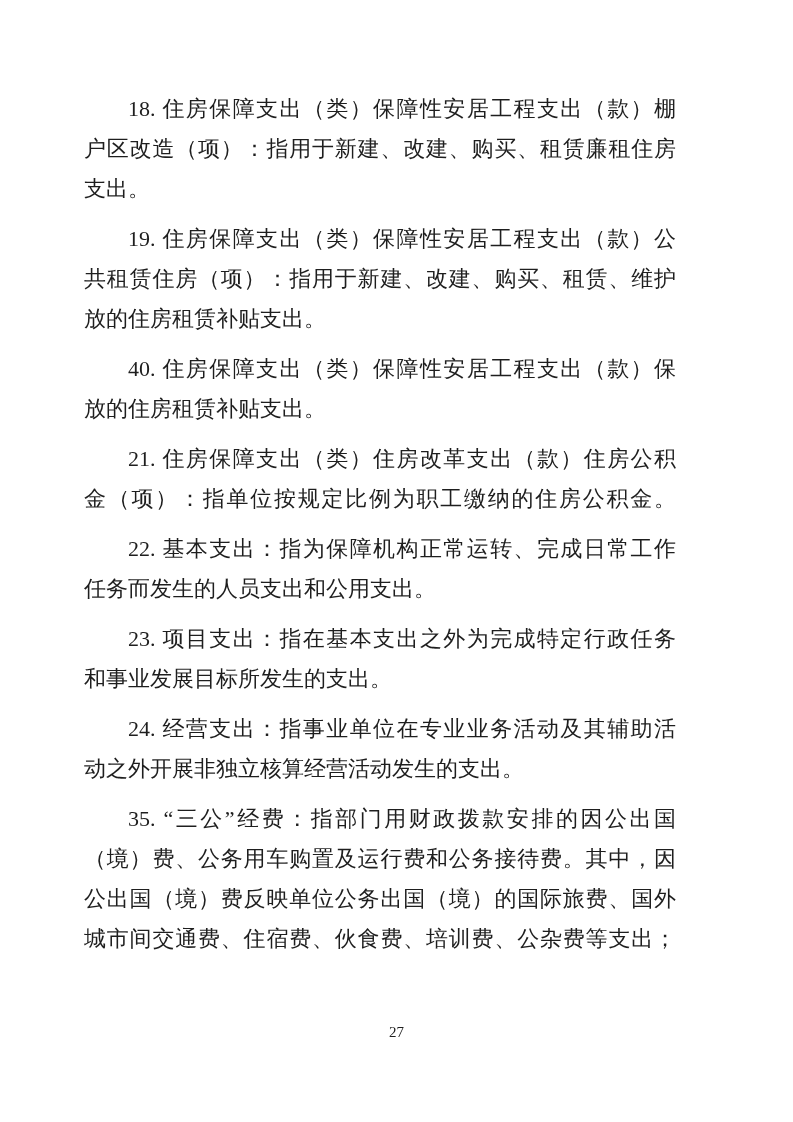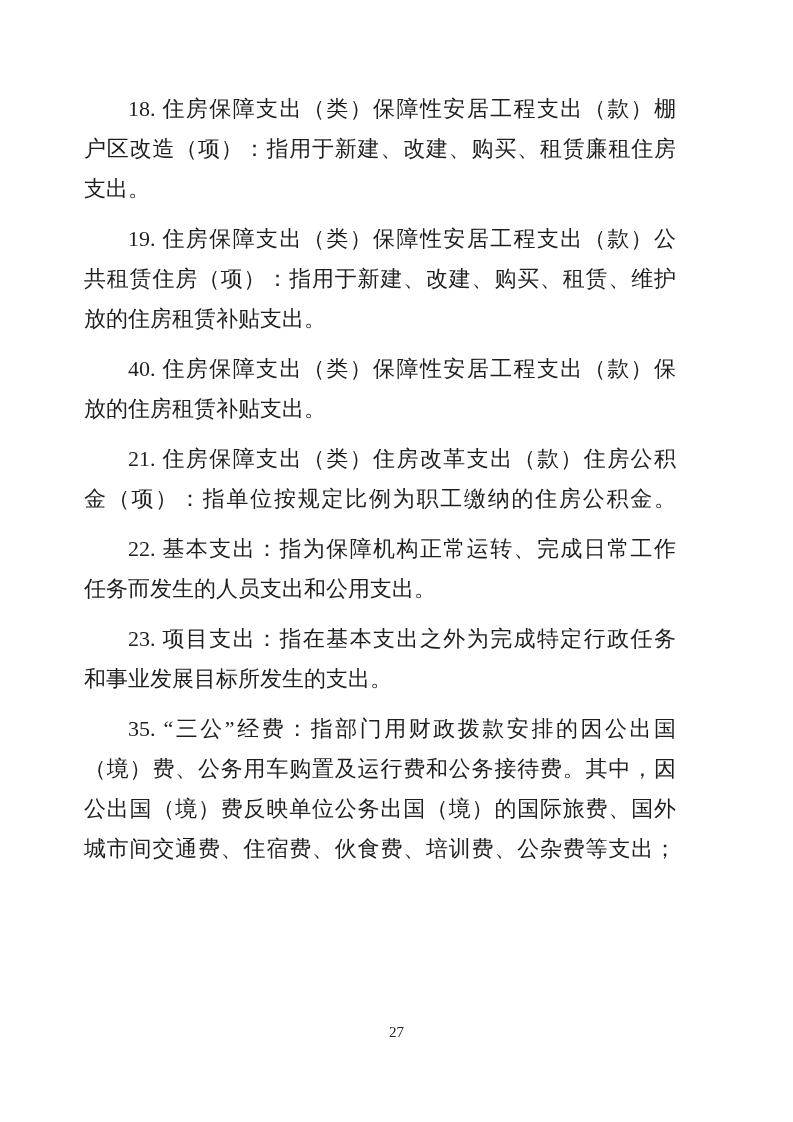--- a/index.html
+++ b/index.html
@@ -83,20 +83,24 @@
       </div>
       <div class="para">
         <div class="line first">22. 基本支出：指为保障机构正常运转、完成日常工作</div>
         <div class="line last">任务而发生的人员支出和公用支出。</div>
       </div>
       <div class="para">
         <div class="line first">23. 项目支出：指在基本支出之外为完成特定行政任务</div>
         <div class="line last">和事业发展目标所发生的支出。</div>
       </div>
       <div class="para">
+        <div class="line first">24. 经营支出：指事业单位在专业业务活动及其辅助活</div>
+        <div class="line last">动之外开展非独立核算经营活动发生的支出。</div>
+      </div>
+      <div class="para">
         <div class="line first">35. “三公”经费：指部门用财政拨款安排的因公出国</div>
         <div class="line">（境）费、公务用车购置及运行费和公务接待费。其中，因</div>
         <div class="line">公出国（境）费反映单位公务出国（境）的国际旅费、国外</div>
         <div class="line">城市间交通费、住宿费、伙食费、培训费、公杂费等支出；</div>
       </div>
     </div>
   <div class="page-number">27</div>
 </div>
 
 </body></html>

